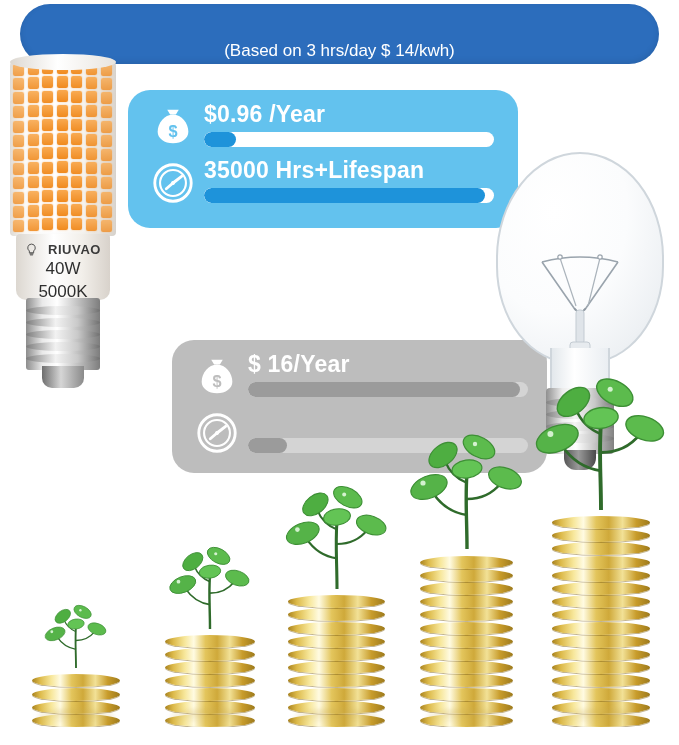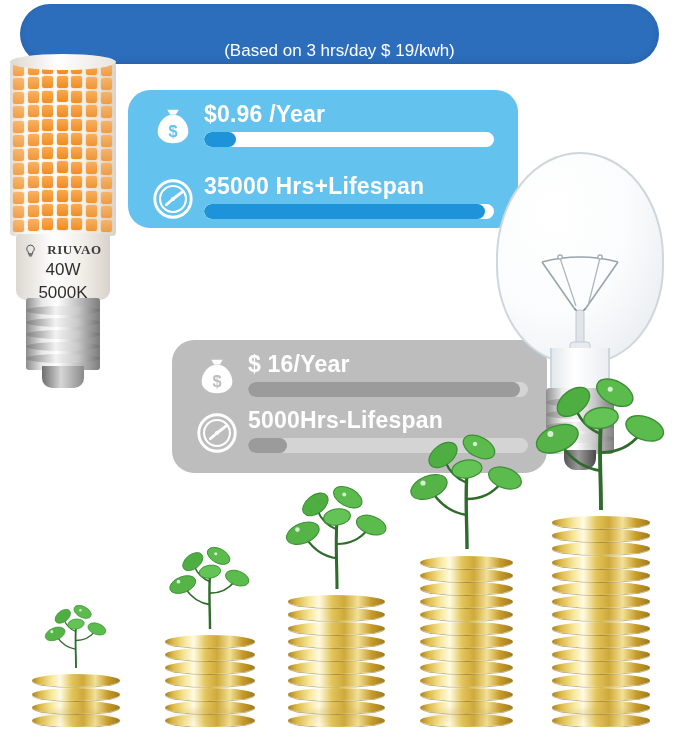--- a/index.html
+++ b/index.html
@@ -27,21 +27,21 @@
   }
 
   
   .panel{position:absolute;border-radius:22px;}
   .panel-led{left:128px;top:90px;width:390px;height:138px;background:#63c2ee;}
   .panel-inc{left:172px;top:340px;width:375px;height:133px;background:#bdbdbd;}
 
   .row{position:absolute;left:22px;width:348px;height:56px;}
   .panel-inc .row{width:334px;}
   .row-1{top:12px;}
-  .row-2{top:84px;}
+  .row-2{top:68px;}
   .panel-inc .row-2{top:68px;}
 
   .row-icon{position:absolute;left:0;top:2px;width:46px;height:46px;}
   .row-label{
     position:absolute;left:54px;top:-1px;color:#ffffff;font-size:23px;font-weight:bold;
     white-space:nowrap;letter-spacing:.2px;
   }
   .panel-inc .row-label{font-size:23px;}
   .bar{
     position:absolute;left:54px;top:30px;height:15px;border-radius:8px;overflow:hidden;
@@ -80,21 +80,21 @@
   }
   .led-neck{
     position:absolute;left:14px;top:176px;width:94px;height:66px;
     background:linear-gradient(90deg,#dcd7d0,#ffffff 40%,#f2efea 70%,#d8d2cb);
     border-radius:4px 4px 10px 10px;
   }
   .led-label{
     position:absolute;left:14px;top:184px;width:94px;text-align:center;color:#3b3b3b;
   }
   .brand{font-size:13px;font-weight:bold;letter-spacing:.6px;}
-  .brand-row{display:flex;align-items:center;justify-content:center;gap:10px;font-family:Liberation Serif, serif;}
+  .brand-row{display:flex;align-items:center;justify-content:center;gap:10px;}
   .spec{font-size:17px;font-weight:normal;line-height:1.22;margin-top:2px;color:#2f2f2f;}
   .led-base{
     position:absolute;left:24px;top:240px;width:74px;height:72px;
     background:linear-gradient(90deg,#8d8d8d,#e9e9e9 22%,#ffffff 42%,#cfcfcf 64%,#7d7d7d 100%);
     border-radius:3px;
   }
   .thread{
     position:absolute;left:24px;width:74px;height:9px;border-radius:50%;
     background:linear-gradient(90deg,#7c7c7c,#f2f2f2 40%,#c9c9c9 70%,#6f6f6f);
   }
@@ -144,21 +144,21 @@
     filter:blur(2px);
   }
   .plant{position:absolute;bottom:100%;left:50%;transform:translateX(-50%);}
 </style>
 </head>
 <body>
 
 <div class="stage">
 
   <div class="banner">
-    <div class="banner-sub">(Based on 3 hrs/day $ 19/kwh)</div>
+    <div class="banner-sub">(Based on 3 hrs/day $ 14/kwh)</div>
   </div>
 
   <div class="panel panel-led">
 
     <div class="row row-1">
       <svg class="row-icon" viewBox="0 0 48 48">
         <path fill="#ffffff" d="M18 6h12l-3 5h-6z"></path>
         <path fill="#ffffff" d="M24 11c9 0 16 9 16 18 0 7-7 12-16 12S8 36 8 29c0-9 7-18 16-18z"></path>
         <text x="24" y="34" font-size="17" font-weight="bold" text-anchor="middle" fill="#63c2ee" font-family="Liberation Sans, sans-serif">$</text>
       </svg>
@@ -198,21 +198,20 @@
     </div>
 
     <div class="row row-2">
       <svg class="row-icon" viewBox="0 0 48 48">
         <circle cx="24" cy="24" r="19" fill="none" stroke="#ffffff" stroke-width="3"></circle>
         <circle cx="24" cy="24" r="13.5" fill="none" stroke="#ffffff" stroke-width="2.2"></circle>
         <path d="M24 24 L33 17" stroke="#ffffff" stroke-width="3" stroke-linecap="round" fill="none"></path>
         <path d="M24 24 L17 30" stroke="#ffffff" stroke-width="3" stroke-linecap="round" fill="none"></path>
         <circle cx="24" cy="24" r="2" fill="#ffffff"></circle>
       </svg>
-      <div class="row-label">5000Hrs-Lifespan</div>
       <div class="bar">
         <div class="bar-fill" style="width:14%"></div>
       </div>
     </div>
   </div>
 
 
   <div class="led-bulb">
     <div class="led-body">
       <div class="chip-grid" id="chip-grid">

